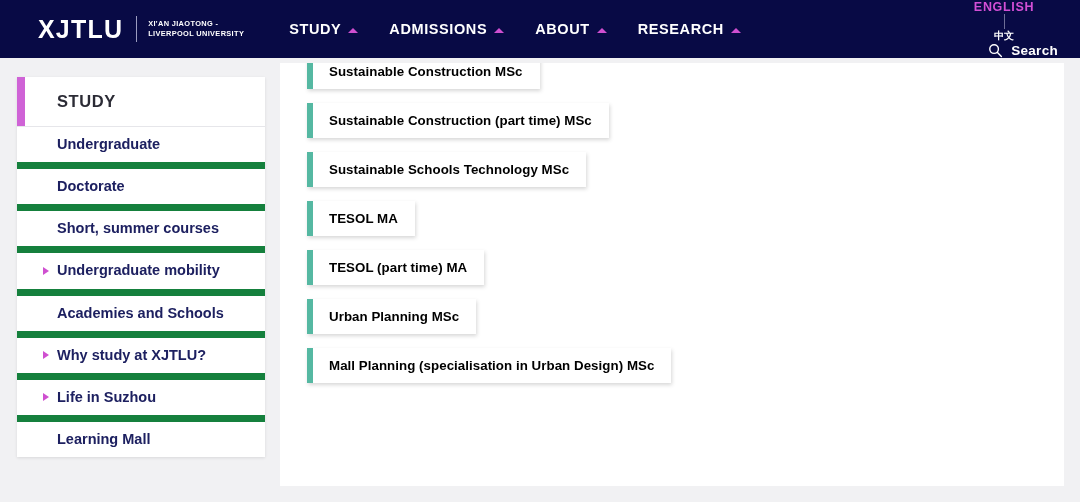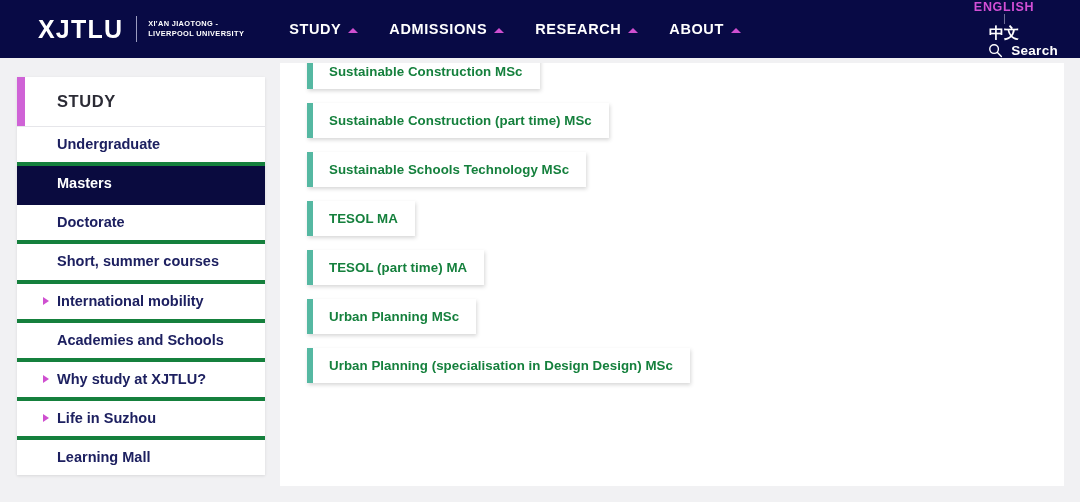--- a/index.html
+++ b/index.html
@@ -111,21 +111,21 @@
   }
 
   .lang-sep {
     width: 1px;
     height: 18px;
     background: #6d6e96;
     margin: 0 13px;
   }
 
   .lang-cn {
-    font-size: 15px;
+    font-size: 10px;
     font-weight: bold;
     color: #ffffff;
     cursor: pointer;
   }
 
   .search {
     display: flex;
     align-items: center;
     gap: 8px;
     margin-left: 38px;
@@ -171,21 +171,21 @@
     font-weight: bold;
     letter-spacing: 0.6px;
     color: #2b2b35;
   }
 
   .side-item {
     display: flex;
     align-items: center;
     min-height: 35px;
     padding: 8px 12px 8px 40px;
-    border-bottom: 4px solid #15803d;
+    border-bottom: 7px solid #15803d;
     font-size: 14.5px;
     font-weight: bold;
     color: #1d2060;
     line-height: 1.32;
     cursor: pointer;
     position: relative;
   }
 
   .side-item:last-child { border-bottom: none; }
 
@@ -234,21 +234,21 @@
   .card-bar {
     width: 6px;
     height: 100%;
     background: #55b8a2;
     flex: none;
   }
 
   .card-label {
     font-size: 13.3px;
     font-weight: bold;
-    color: #15803d;
+    color: #000000;
     padding: 0 17px 0 16px;
     white-space: nowrap;
     letter-spacing: 0.05px;
   }
 
   .card-row { display: block; }
 </style>
 </head>
 <body>
 
@@ -266,25 +266,25 @@
   <div class="nav">
     <div class="nav-item">
       <span class="nav-label">STUDY</span>
       <span class="caret-up"></span>
     </div>
     <div class="nav-item">
       <span class="nav-label">ADMISSIONS</span>
       <span class="caret-up"></span>
     </div>
     <div class="nav-item">
+      <span class="nav-label">ABOUT</span>
+      <span class="caret-up"></span>
+    </div>
+    <div class="nav-item">
       <span class="nav-label">RESEARCH</span>
-      <span class="caret-up"></span>
-    </div>
-    <div class="nav-item">
-      <span class="nav-label">ABOUT</span>
       <span class="caret-up"></span>
     </div>
   </div>
 
   <div class="header-right">
     <span class="lang-en">ENGLISH</span>
     <span class="lang-sep"></span>
     <span class="lang-cn">中文</span>
     <div class="search">
       <svg width="15" height="15" viewBox="0 0 16 16">
@@ -301,36 +301,33 @@
 
   <div class="sidebar-head">
     <span class="sidebar-accent"></span>
     <span class="sidebar-head-label">STUDY</span>
   </div>
 
   <div class="side-item">
     <span>Undergraduate</span>
   </div>
 
-  <div class="side-item active">
-    <span>Masters</span>
-  </div>
 
   <div class="side-item">
     <span>Doctorate</span>
   </div>
 
   <div class="side-item">
     <span>Short, summer courses</span>
   </div>
 
 
   <div class="side-item">
     <span class="side-arrow"></span>
-    <span>International mobility</span>
+    <span>Undergraduate mobility</span>
   </div>
 
   <div class="side-item">
     <span>Academies and Schools</span>
   </div>
 
   <div class="side-item">
     <span class="side-arrow"></span>
     <span>Why study at XJTLU?</span>
   </div>
@@ -387,19 +384,19 @@
     <div class="card-row">
       <div class="card">
         <span class="card-bar"></span>
         <span class="card-label">Urban Planning MSc</span>
       </div>
     </div>
 
     <div class="card-row">
       <div class="card">
         <span class="card-bar"></span>
-        <span class="card-label">Urban Planning (specialisation in Design Design) MSc</span>
+        <span class="card-label">Mall Planning (specialisation in Urban Design) MSc</span>
       </div>
     </div>
 
 
   </div>
 </div>
 
 </body></html>

